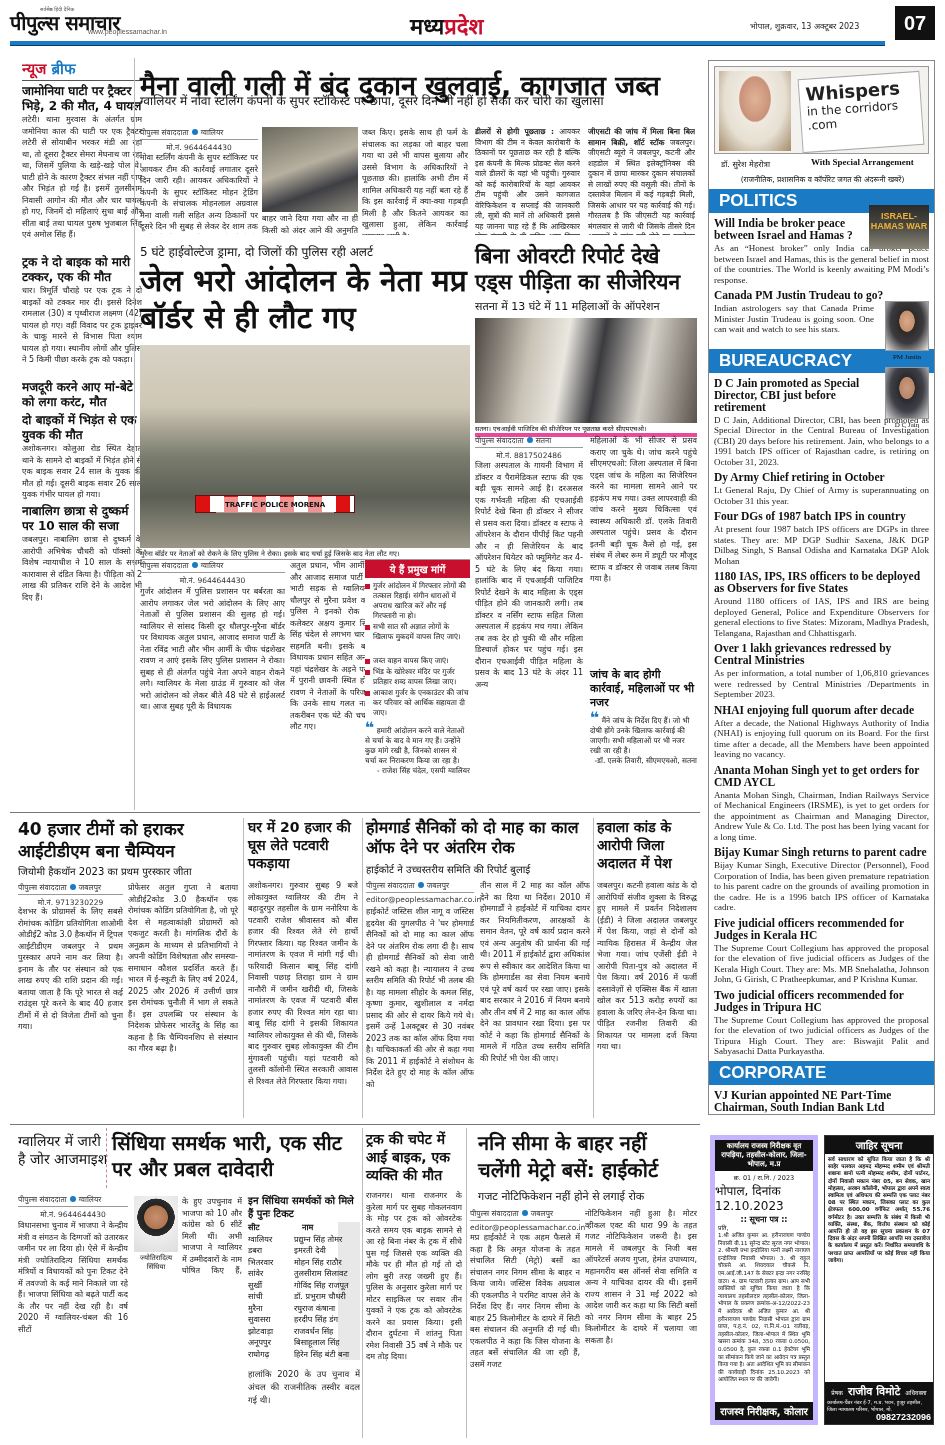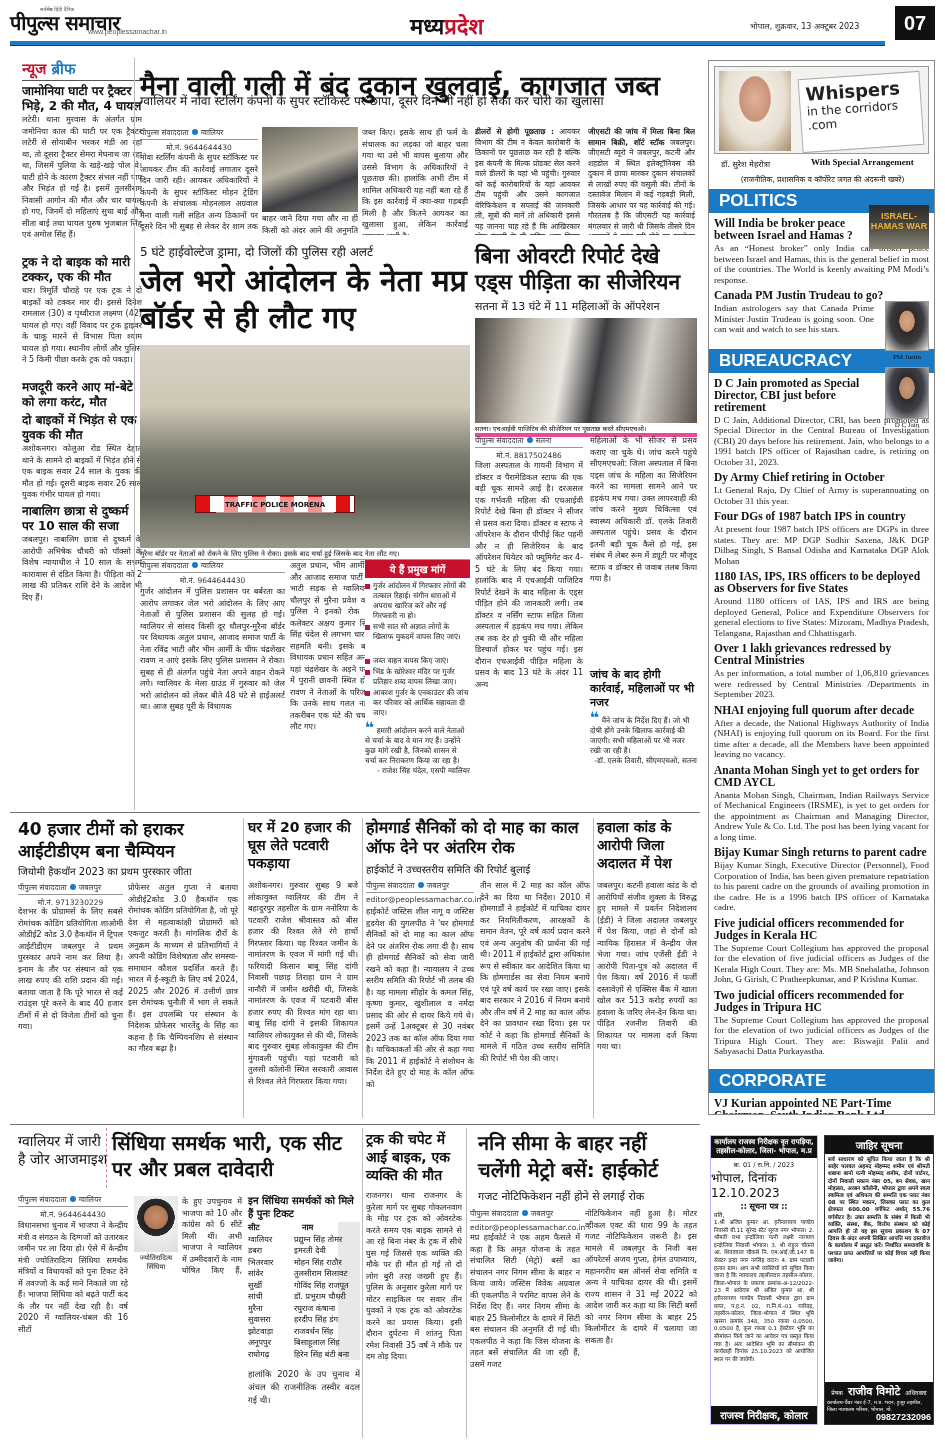--- a/index.html
+++ b/index.html
@@ -290,30 +290,30 @@
       <div class="ehd">Ananta Mohan Singh yet to get orders for CMD AYCL</div>
       <div class="etx">Ananta Mohan Singh, Chairman, Indian Railways Service of Mechanical Engineers (IRSME), is yet to get orders for the appointment as Chairman and Managing Director, Andrew Yule &amp; Co. Ltd. The post has been lying vacant for a long time.</div>
       <div class="ehd">Bijay Kumar Singh returns to parent cadre</div>
       <div class="etx">Bijay Kumar Singh, Executive Director (Personnel), Food Corporation of India, has been given premature repatriation to his parent cadre on the grounds of availing promotion in the cadre. He is a 1996 batch IPS officer of Karnataka cadre.</div>
       <div class="ehd">Five judicial officers recommended for Judges in Kerala HC</div>
       <div class="etx">The Supreme Court Collegium has approved the proposal for the elevation of five judicial officers as Judges of the Kerala High Court. They are: Ms. MB Snehalatha, Johnson John, G Girish, C Pratheepkumar, and P Krishna Kumar.</div>
       <div class="ehd">Two judicial officers recommended for Judges in Tripura HC</div>
       <div class="etx">The Supreme Court Collegium has approved the proposal for the elevation of two judicial officers as Judges of the Tripura High Court. They are: Biswajit Palit and Sabyasachi Datta Purkayastha.</div>
     </div>
 
-    <div class="secbar" style="margin-top:12px;">CORPORATE</div>
+    <div class="secbar" style="margin-top:4px;">CORPORATE</div>
     <div style="padding:0 5px;">
       <div class="ehd">VJ Kurian appointed NE Part-Time Chairman, South Indian Bank Ltd</div>
       <div class="etx">VJ Kurian has been appointed as the Non-Executive Part-time Chairman (Independent Director) of South Indian Bank Limited with effect from November 2, 2023.</div>
 
     </div>
   </div>
 </div>
 
-<div class="abs" style="left:710px;top:1135px;width:108px;height:290px;border:1px solid #c4b5fd;overflow:hidden;">
+<div class="abs" style="left:710px;top:1135px;width:108px;height:290px;border:5px solid #c4b5fd;overflow:hidden;">
   <div style="background:#111;color:#fff;font-size:7px;font-weight:bold;text-align:center;line-height:9px;padding:2px;">कार्यालय राजस्व निरीक्षक वृत रापड़िया, तहसील-कोलार, जिला- भोपाल, म.प्र</div>
   <div style="font-size:6.5px;text-align:center;margin-top:2px;">क्र. 01 / रा.नि. / 2023</div>
   <div style="font-size:12px;text-align:left;">भोपाल, दिनांक 12.10.2023</div>
   <div style="font-size:8px;font-weight:bold;text-align:center;">:: सूचना पत्र ::</div>
   <div style="font-size:6px;padding:0 3px;">प्रति,</div>
   <div style="font-size:5.5px;line-height:7.6px;text-align:justify;padding:0 3px;height:194px;overflow:hidden;">1.श्री अजित कुमार आ. हरीनारायण पाण्डेय निवासी बी.11 सुरेन्द्र स्टेट सूरज नगर भोपाल। 2. श्रीमती प्रभा इन्द्रोलिया पत्नी लक्ष्मी नारायण इन्द्रोलिया निवासी भोपाल। 3. श्री राहुल चौकसे आ. शिवदयाल चौकसे नि. एम.आई.जी.147 के सेक्टर इन्द्रा नगर नरसिंह वाटर। 4. ग्राम पटवारी हल्का ग्राम। आप सभी व्यक्तियों को सूचित किया जाता है कि न्यायालय तहसीलदार तहसील-कोलार, जिला-भोपाल के प्रकरण क्रमांक-अ-12/2022-23 में आवेदक श्री अजित कुमार आ. श्री हरीनारायण पाण्डेय निवासी भोपाल द्वारा ग्राम प्राप्त, प.ह.नं. 02, रा.नि.मं.-01 रातीबड़, तहसील-कोलार, जिला-भोपाल में स्थित भूमि खसरा क्रमांक 348, 350 रकबा 0.0500, 0.0500 है, कुल रकबा 0.1 हेक्टेयर भूमि का सीमांकन किये जाने का आवेदन पत्र प्रस्तुत किया गया है। अतः आदेशित भूमि का सीमांकन की कार्यवाही दिनांक 25.10.2023 को आयोजित स्थल पर की जावेगी।</div>
   <div style="position:absolute;bottom:0;left:0;right:0;background:#111;color:#fff;font-size:10px;font-weight:bold;text-align:center;padding:2px 0;">राजस्व निरीक्षक, कोलार</div>
 </div>
 <div class="abs" style="left:824px;top:1135px;width:110px;height:290px;border:1px solid #333;overflow:hidden;">
   <div style="background:#111;color:#fff;font-size:10px;font-weight:bold;text-align:center;padding:2px 0;">जाहिर सूचना</div>

